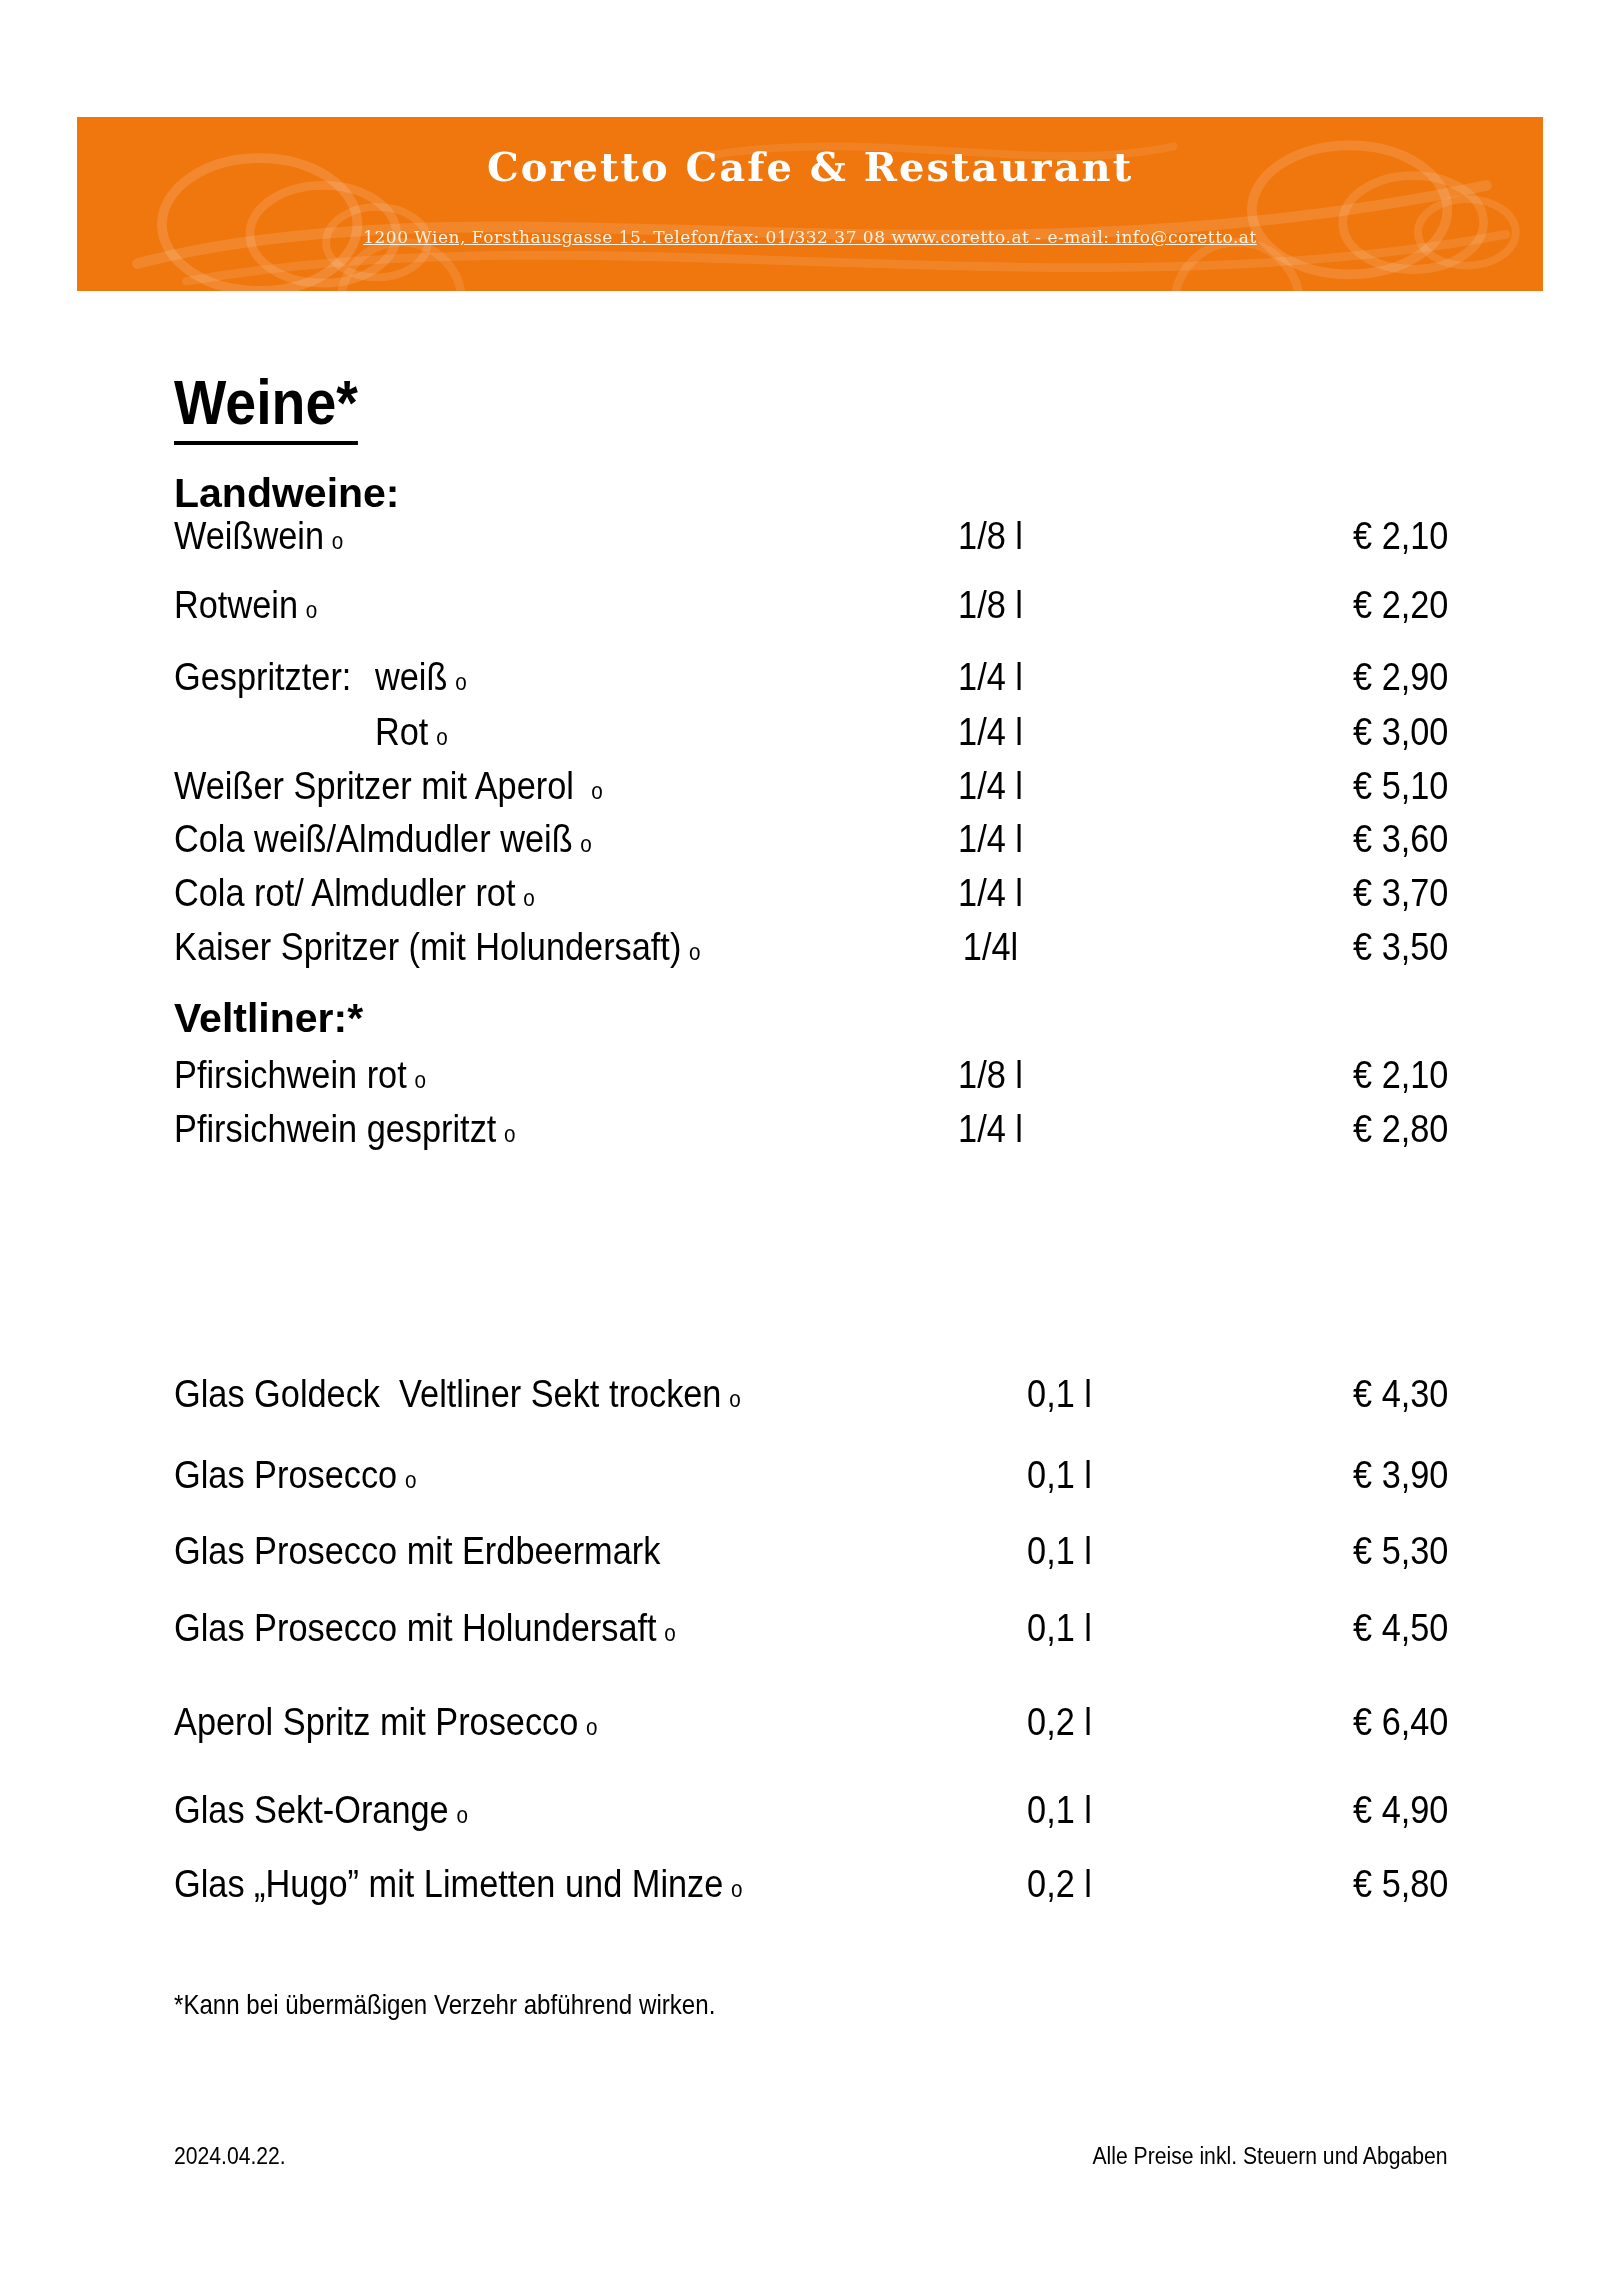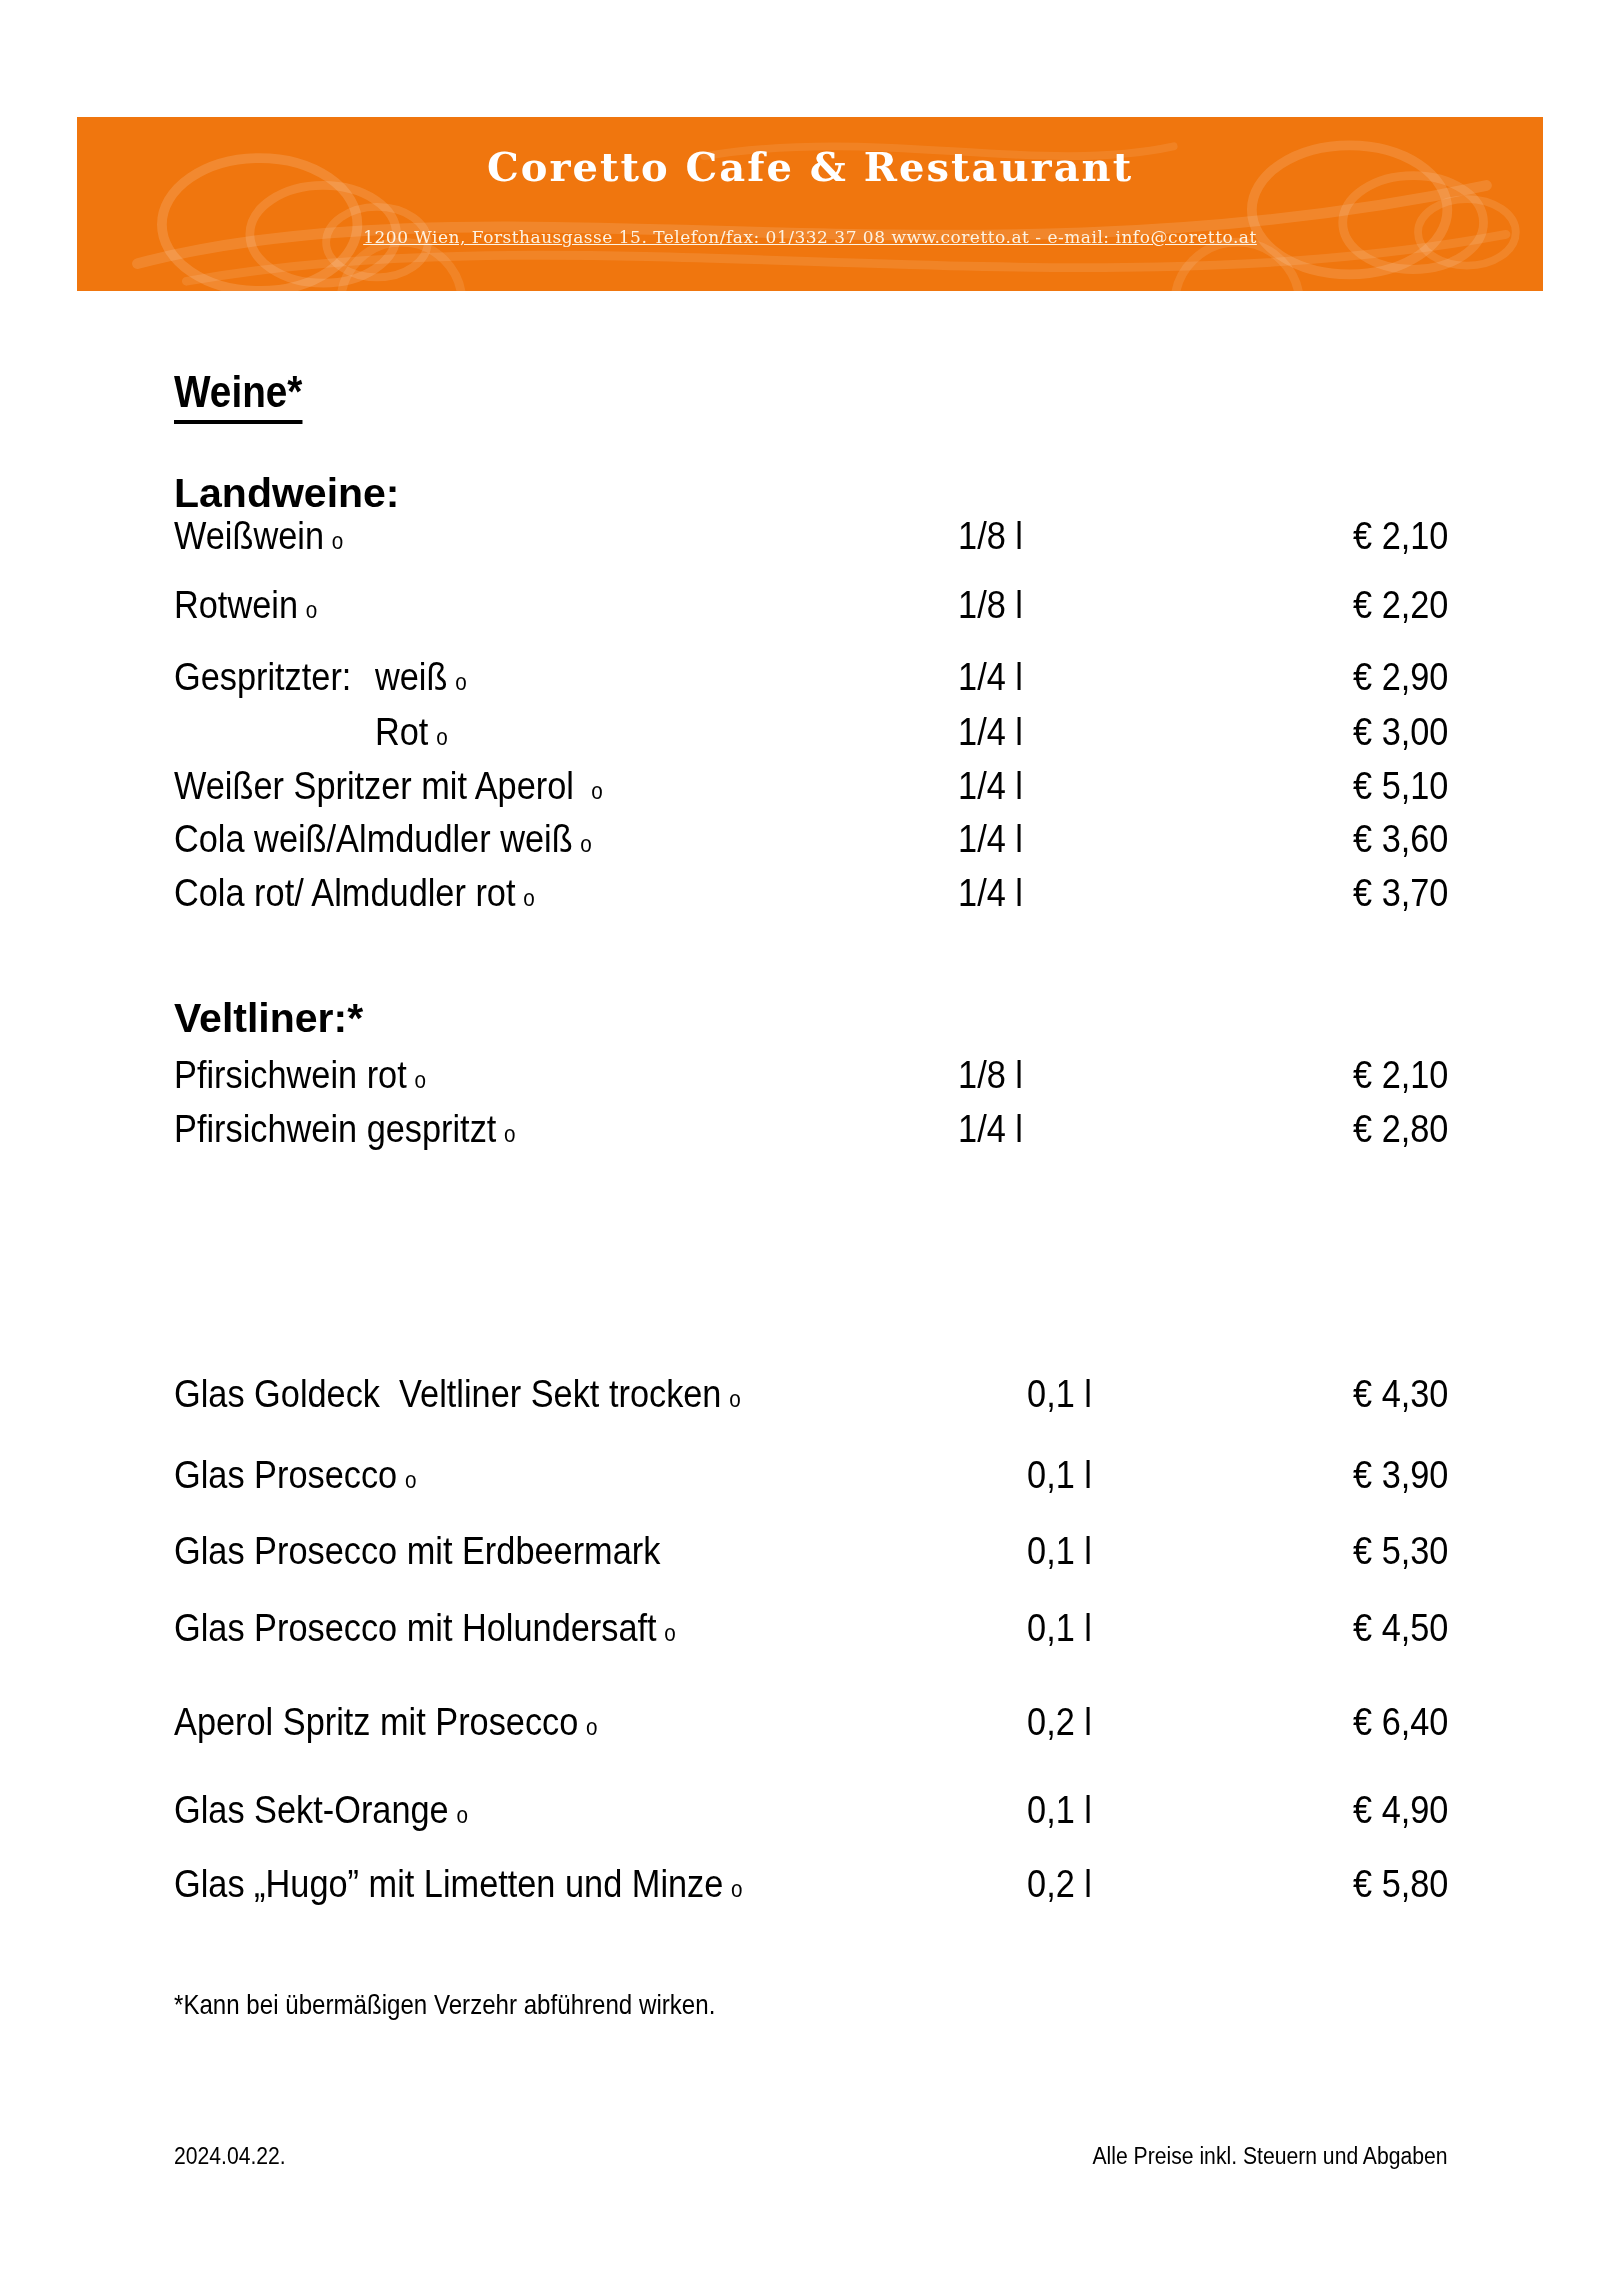--- a/index.html
+++ b/index.html
@@ -37,21 +37,21 @@
     font-size:17px;
     letter-spacing:0.5px;
     color:#FDF3E3;
     white-space:pre;
     text-decoration:underline;
   }
   
   .content{position:absolute;left:174px;top:0;width:1274px;height:2293px;}
   .h1{
     position:absolute;left:0;
-    font-size:44px;font-weight:bold;line-height:1.1;
+    font-size:63px;font-weight:bold;line-height:1.1;
     letter-spacing:0px;
   }
   .h1 .ul{display:inline-block;border-bottom:4.9px solid #000;padding-bottom:3.9px;transform:scaleX(0.88);transform-origin:left center;white-space:pre;}
   .lbl{
     position:absolute;left:0;
     font-size:41px;font-weight:bold;line-height:49px;white-space:pre;
   }
   .row{position:absolute;left:0;width:1274px;height:49px;font-size:39px;line-height:47px;}
   .nm{position:absolute;left:0;top:0;white-space:pre;transform:scaleX(0.88);transform-origin:left center;}
   .nm2{position:absolute;left:201px;top:0;white-space:pre;transform:scaleX(0.88);transform-origin:left center;}
@@ -137,20 +137,25 @@
     <div class="row" style="top:815px">
       <span class="nm"><span>Cola weiß/Almdudler weiß</span><span class="om">o</span></span>
       <span class="amt amt-w">1/4 l</span>
       <span class="prc">€ 3,60</span>
     </div>
     <div class="row" style="top:869px">
       <span class="nm"><span>Cola rot/ Almdudler rot</span><span class="om">o</span></span>
       <span class="amt amt-w">1/4 l</span>
       <span class="prc">€ 3,70</span>
     </div>
+    <div class="row" style="top:923px">
+      <span class="nm"><span>Kaiser Spritzer (mit Holundersaft)</span><span class="om">o</span></span>
+      <span class="amt amt-w">1/4l</span>
+      <span class="prc">€ 3,50</span>
+    </div>
 
     <div class="lbl" style="top:994px">Veltliner:*</div>
 
     <div class="row" style="top:1051px">
       <span class="nm"><span>Pfirsichwein rot</span><span class="om">o</span></span>
       <span class="amt amt-w">1/8 l</span>
       <span class="prc">€ 2,10</span>
     </div>
     <div class="row" style="top:1105px">
       <span class="nm"><span>Pfirsichwein gespritzt</span><span class="om">o</span></span>

